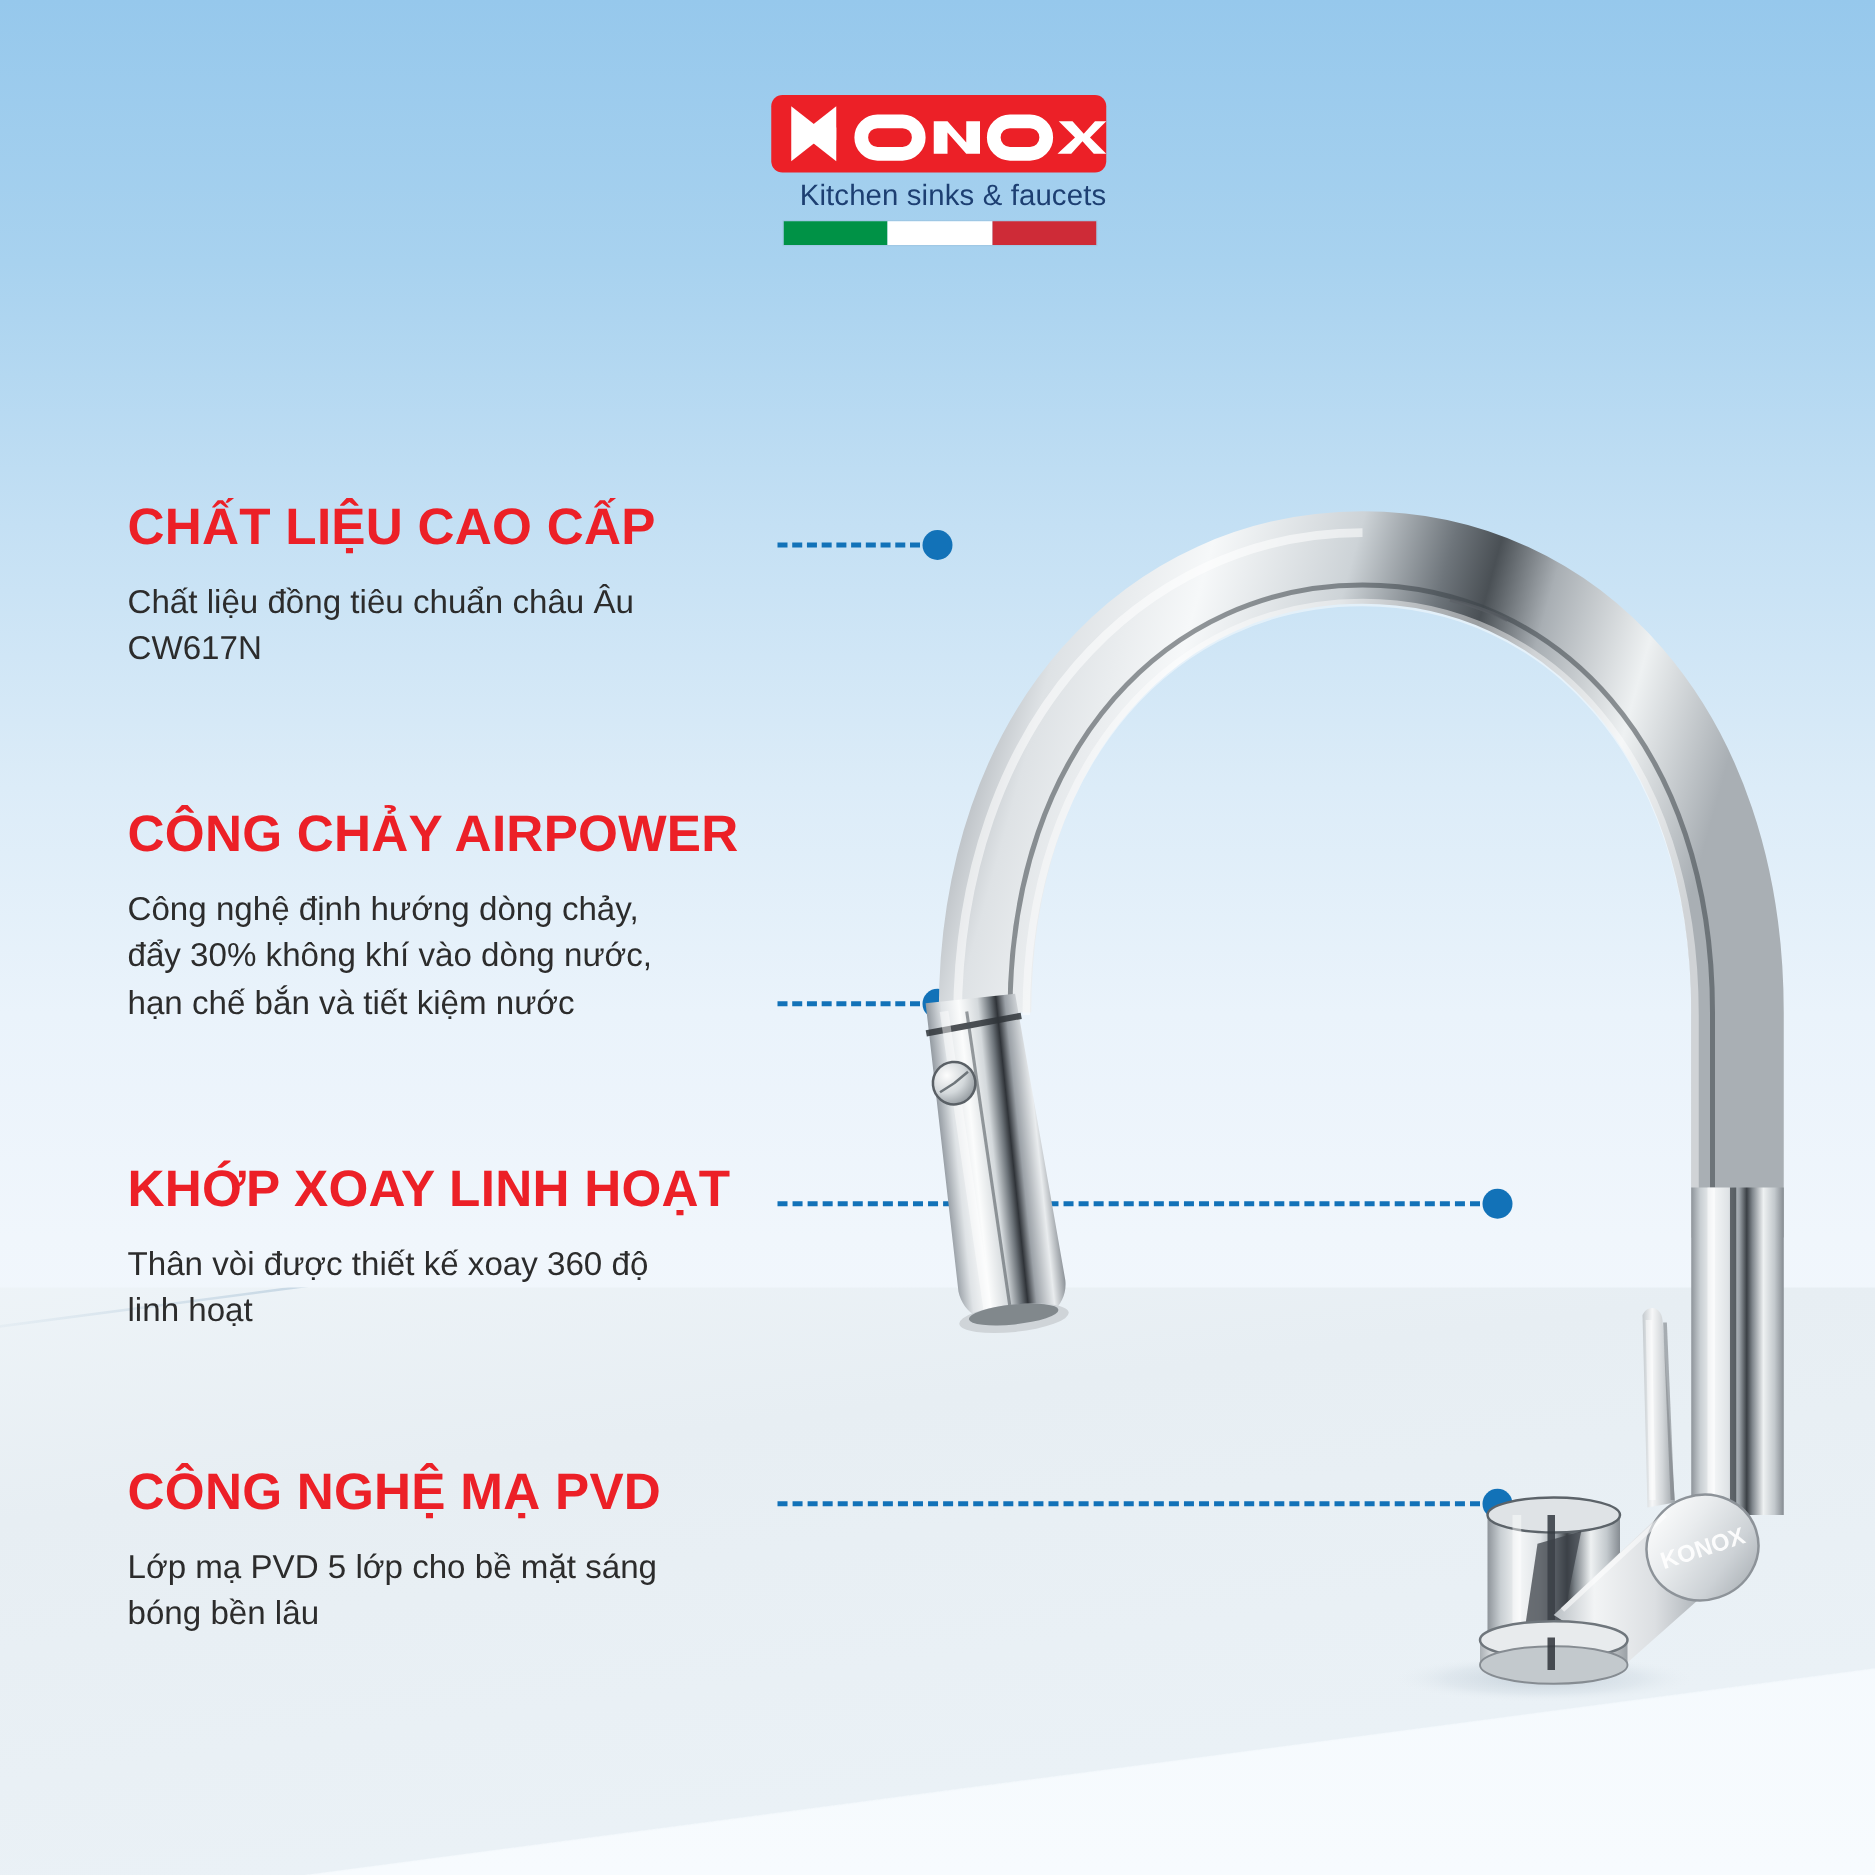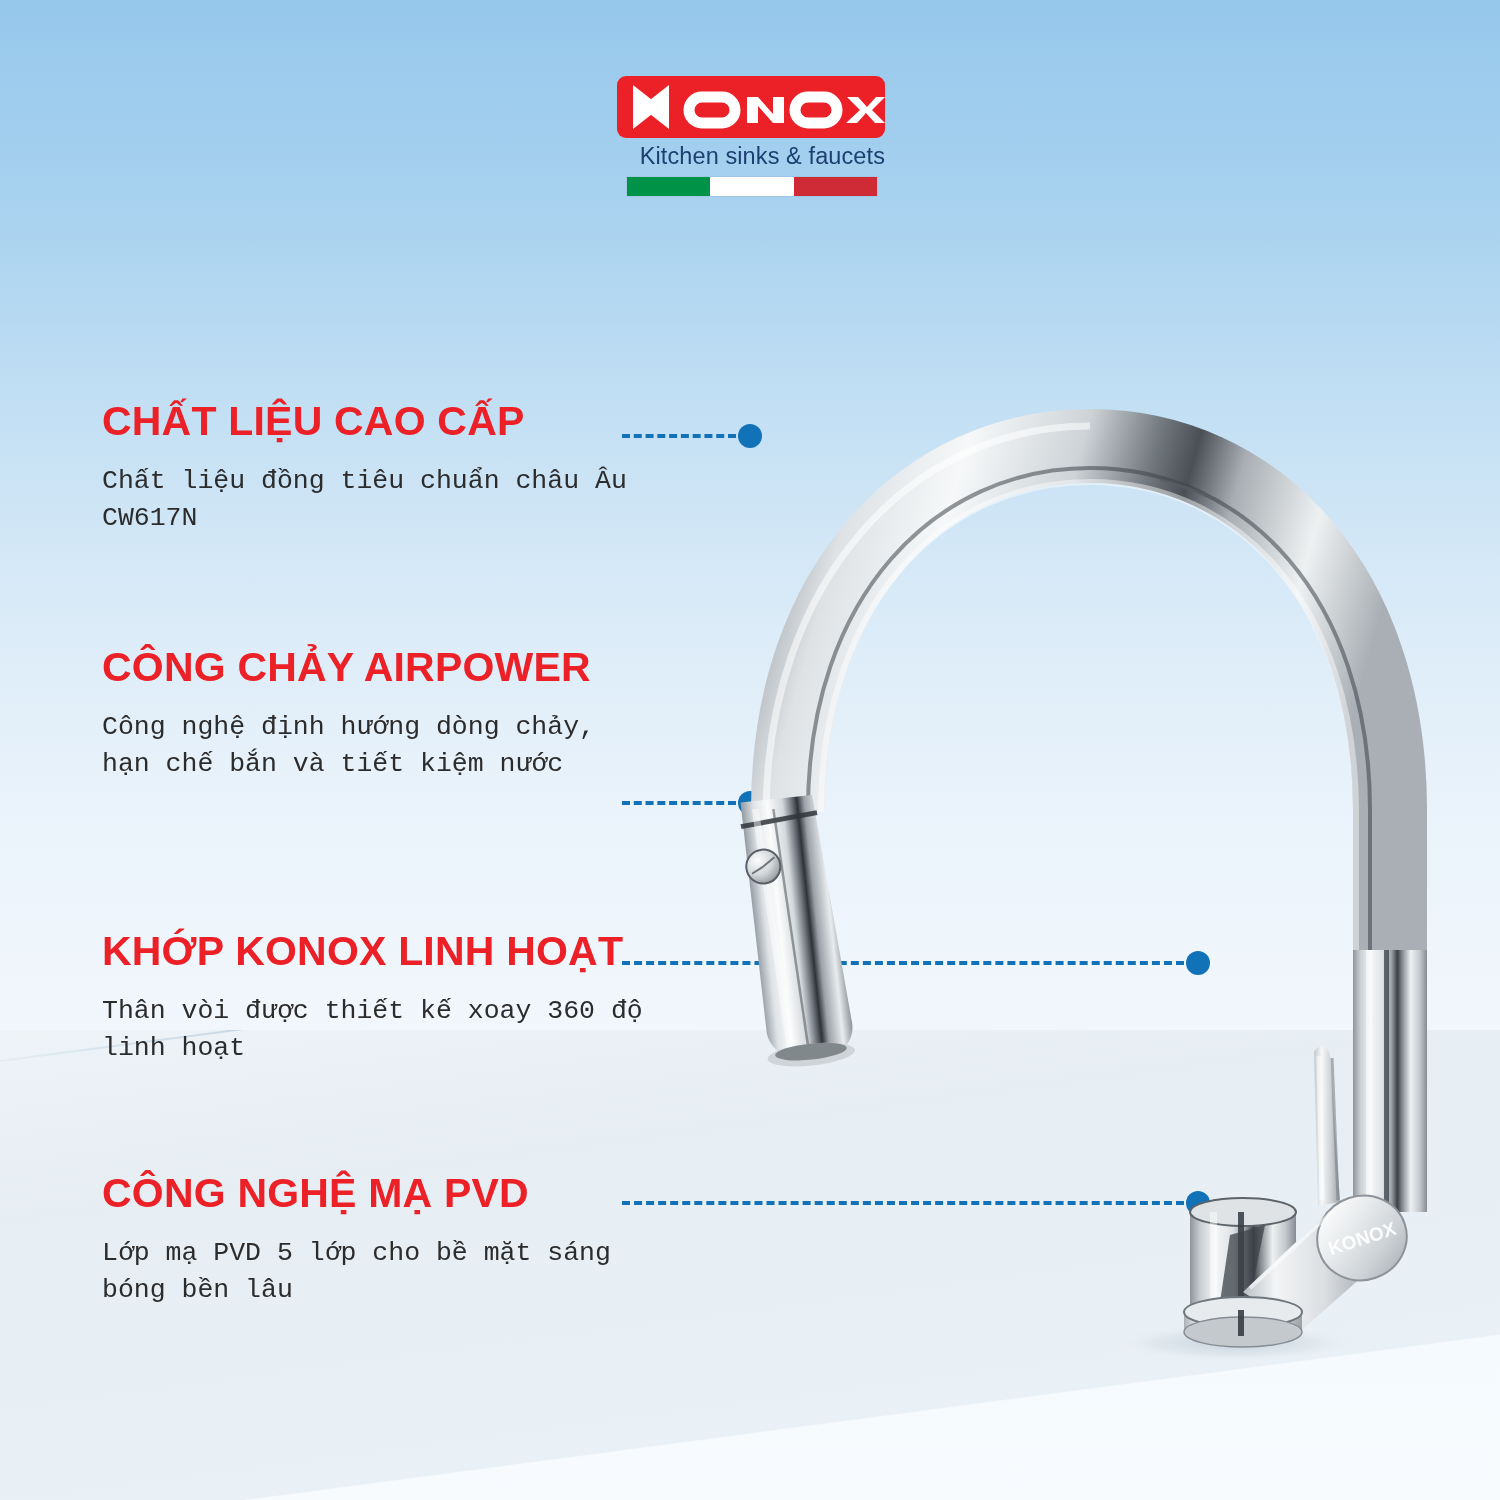--- a/index.html
+++ b/index.html
@@ -63,21 +63,21 @@
   
   .feature{position:absolute;left:102px;width:530px;}
   .f-title{
     font-size:41px;font-weight:bold;letter-spacing:.2px;
     color:#ec2027;line-height:1.04;white-space:nowrap;
     font-family:"Liberation Sans", sans-serif;
   }
   .f-body{
     margin-top:20px;font-size:26.5px;line-height:1.42;
     color:#2c2c2c;font-weight:400;
-    font-family:Liberation Mono, monospace;
+    font-family:Liberation Sans, sans-serif;
   }
   .f-body div{white-space:nowrap;}
 
   
   .conn{position:absolute;height:24px;display:flex;align-items:center;}
   .conn .dash{
     flex:1 1 auto;height:0;
     border-top:4px dashed #1272b8;
   }
   .conn .dot{
@@ -137,30 +137,31 @@
   </div>
   <div class="conn" style="left:622px;top:424px;width:140px">
     <div class="dash"></div>
     <div class="dot"></div>
   </div>
 
   <div class="feature" style="top:646px">
     <div class="f-title">CÔNG CHẢY AIRPOWER</div>
     <div class="f-body">
       <div>Công nghệ định hướng dòng chảy,</div>
+      <div>đẩy 30% không khí vào dòng nước,</div>
       <div>hạn chế bắn và tiết kiệm nước</div>
     </div>
   </div>
   <div class="conn" style="left:622px;top:791px;width:140px">
     <div class="dash"></div>
     <div class="dot"></div>
   </div>
 
   <div class="feature" style="top:930px">
-    <div class="f-title">KHỚP KONOX LINH HOẠT</div>
+    <div class="f-title">KHỚP XOAY LINH HOẠT</div>
     <div class="f-body">
       <div>Thân vòi được thiết kế xoay 360 độ</div>
       <div>linh hoạt</div>
     </div>
   </div>
   <div class="conn" style="left:622px;top:951px;width:588px">
     <div class="dash"></div>
     <div class="dot"></div>
   </div>
 

